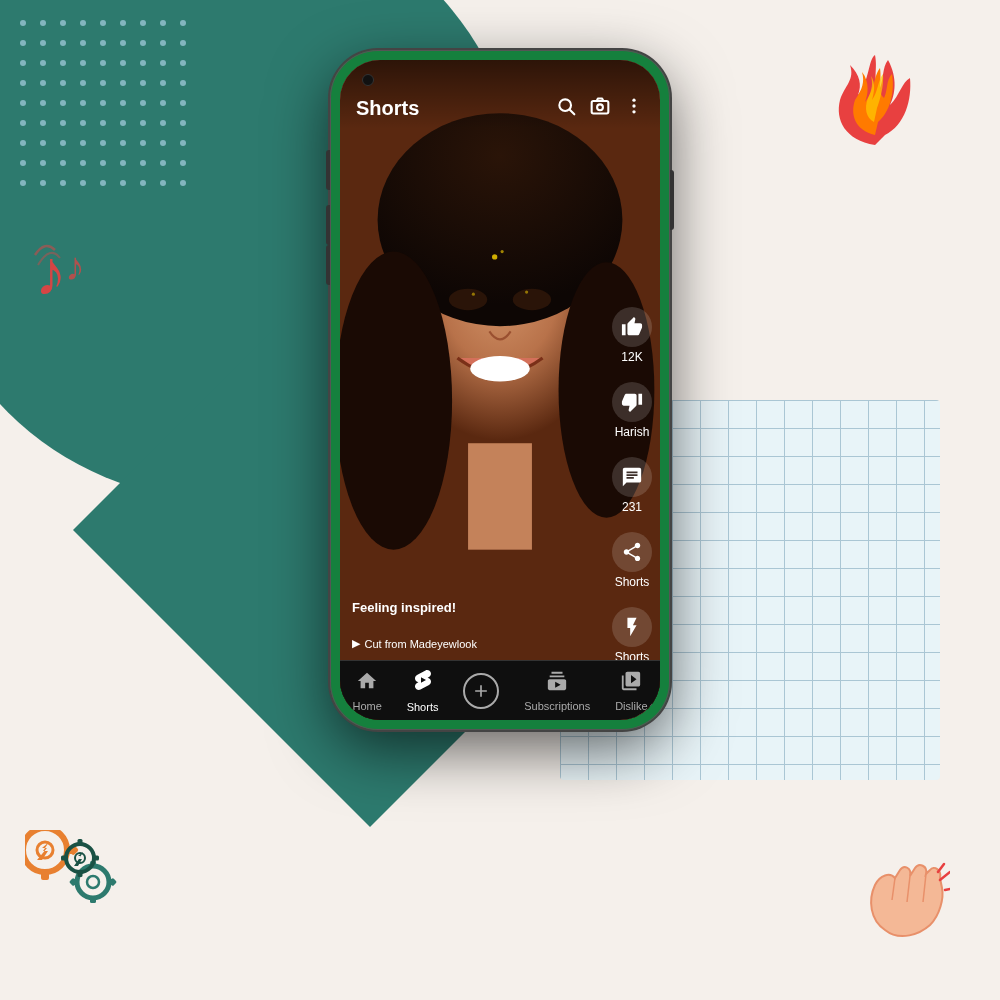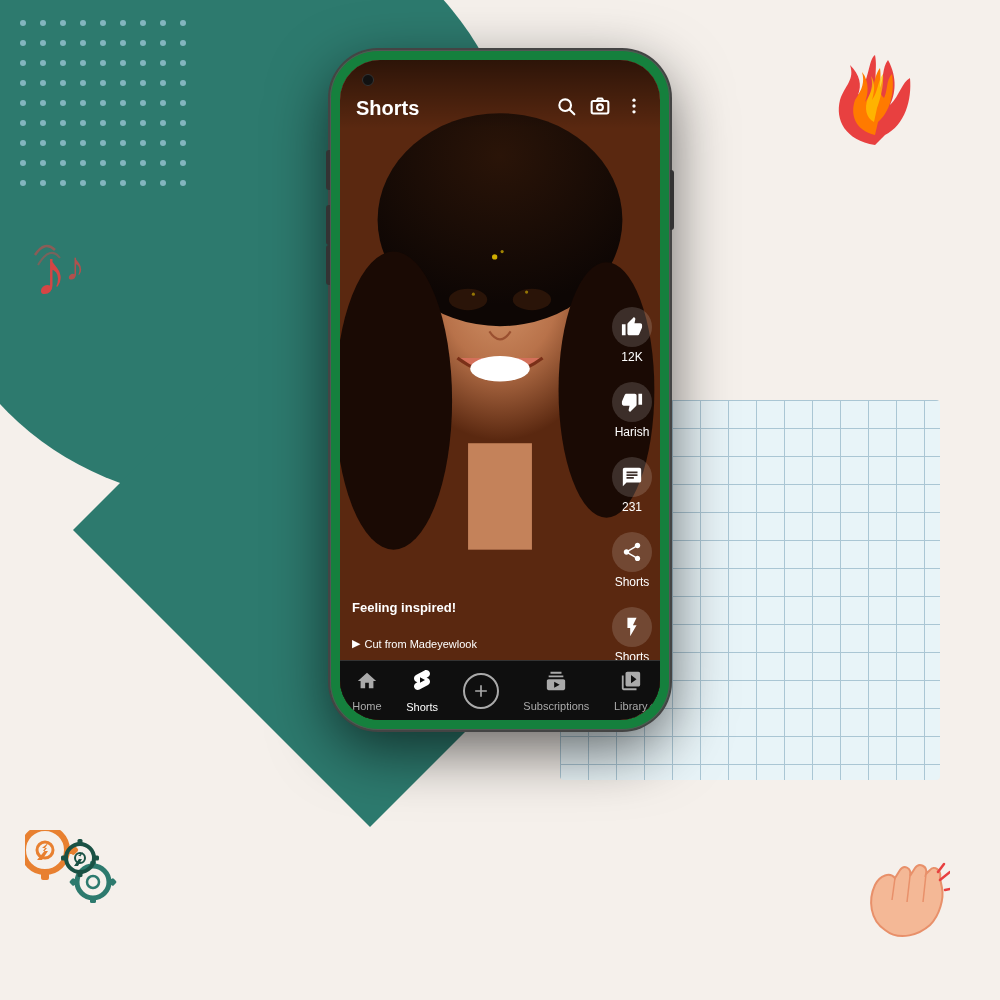--- a/index.html
+++ b/index.html
@@ -621,19 +621,19 @@
           </span>
           <span class="nav-label">Subscriptions</span>
         </div>
 
         <div class="nav-item">
           <span class="nav-icon">
             <svg width="22" height="22" viewBox="0 0 24 24" fill="#aaa">
               <path d="M4 6H2v14c0 1.1.9 2 2 2h14v-2H4V6zm16-4H8c-1.1 0-2 .9-2 2v12c0 1.1.9 2 2 2h12c1.1 0 2-.9 2-2V4c0-1.1-.9-2-2-2zm-8 12.5v-9l6 4.5-6 4.5z"></path>
             </svg>
           </span>
-          <span class="nav-label">Library</span>
+          <span class="nav-label">Dislike</span>
         </div>
       </div>
 
     </div>
   </div>
 </div>
 
 </body></html>

